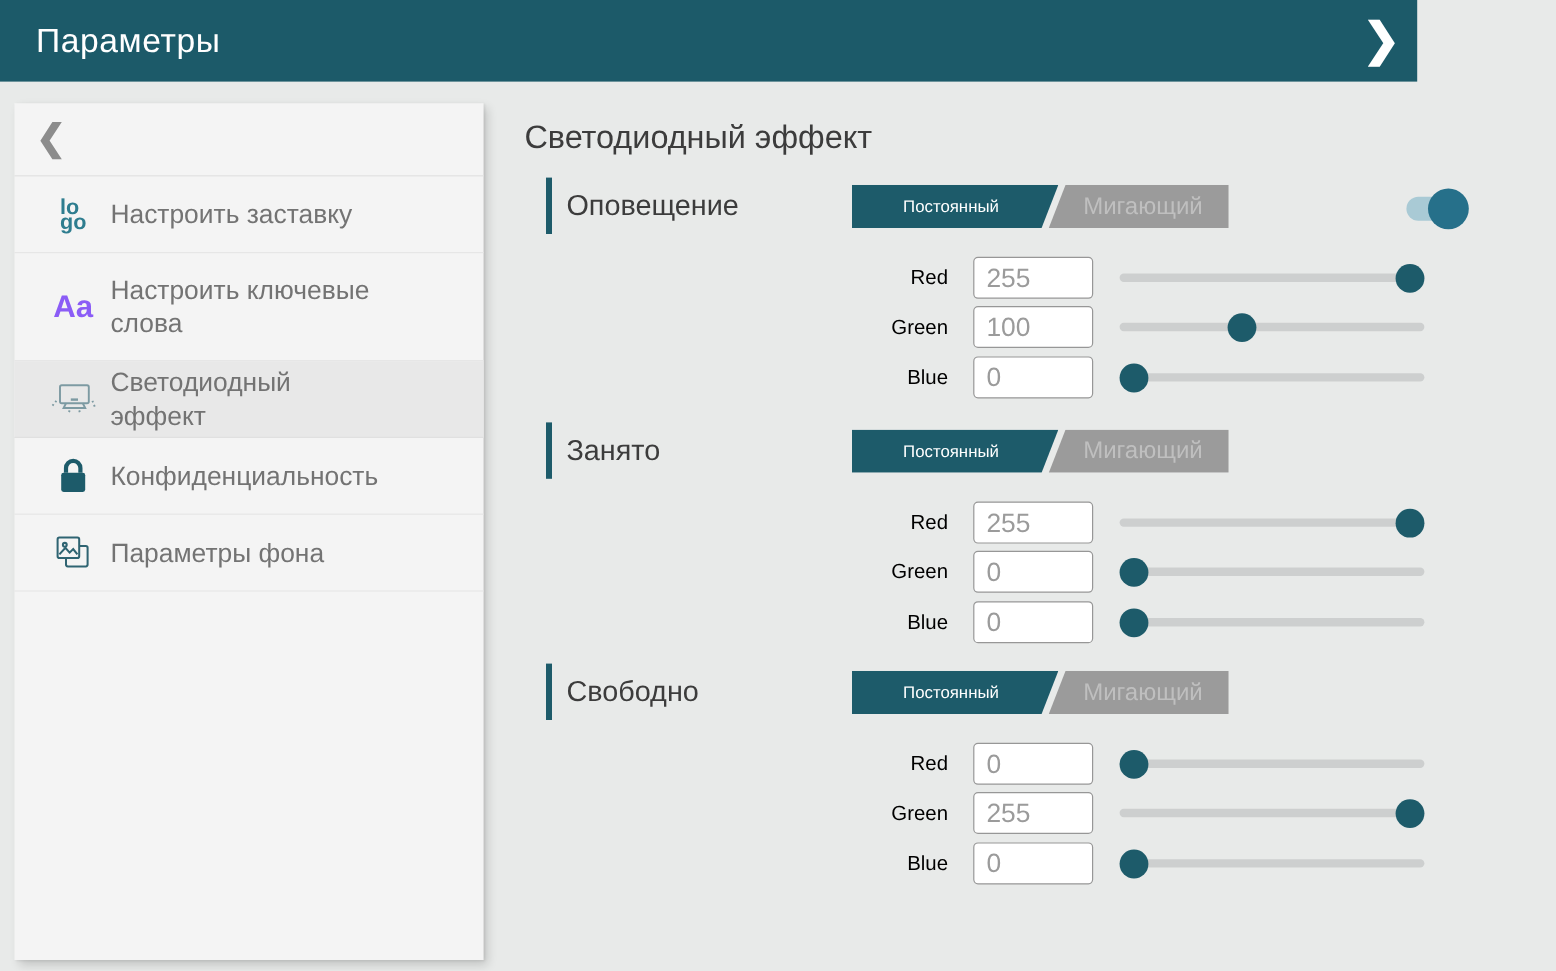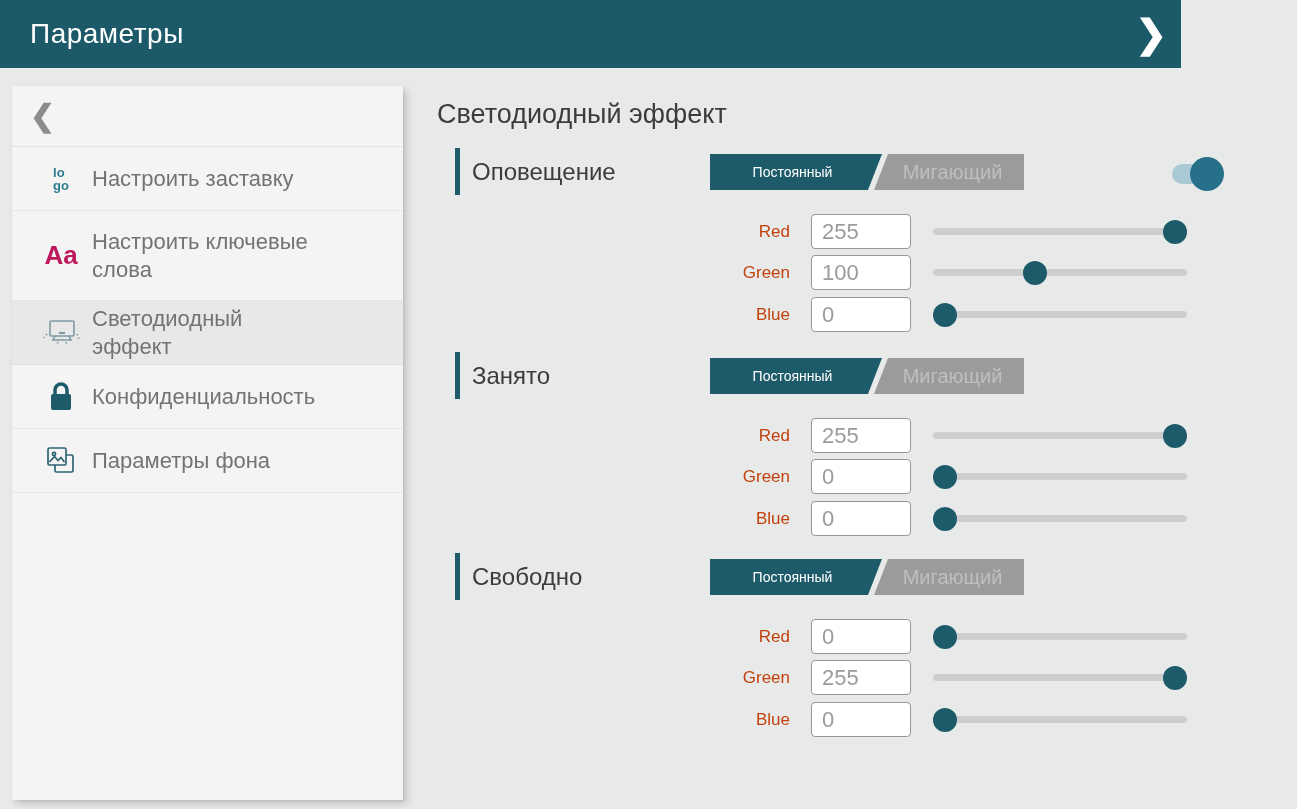--- a/index.html
+++ b/index.html
@@ -19,23 +19,23 @@
              background:#f4f4f4; box-shadow:4px 4px 8px rgba(0,0,0,.16), 1px 1px 2px rgba(0,0,0,.08); }
   .back-row { height:61px; display:flex; align-items:center; border-bottom:1px solid #e2e2e2; }
   .back-chevron { margin-left:18px; font-size:30px; font-weight:bold; color:#8c8c8c;
                   background:none; border:none; cursor:pointer; line-height:1; }
   .side-item { display:flex; align-items:center; padding:0 18px 0 26px;
                border-bottom:1px solid #e6e6e6; cursor:pointer; min-height:64px; }
   .side-item.tall { min-height:90px; }
   .side-item.selected { background:#e8e8e8; border-bottom:1px solid #e0e0e0; }
   .side-icon { width:46px; flex:0 0 46px; display:flex; align-items:center; justify-content:center; }
   .side-label { font-size:22px; color:#737373; margin-left:8px; line-height:28px; max-width:235px; }
-  .icon-logo { font-size:13px; font-weight:bold; color:#2e7d8f; line-height:13px;
+  .icon-logo { font-size:18px; font-weight:bold; color:#2e7d8f; line-height:13px;
                white-space:pre-line; text-align:left; }
-  .icon-aa { font-size:26px; font-weight:bold; color:#be185d; }
+  .icon-aa { font-size:26px; font-weight:bold; color:#8b5cf6; }
 
   
   .main-title { position:absolute; left:437px; top:99px; font-size:27px; color:#3c3c3c; }
 
   .section { position:absolute; left:437px; width:813px; }
   .sec-bar { position:absolute; left:18px; top:0; width:5px; height:47px; background:#1d5b6a; }
   .sec-label { position:absolute; left:35px; top:0; height:47px; line-height:47px;
                font-size:24px; color:#3c3c3c; }
 
   .segmented { position:absolute; left:273px; top:6px; width:314px; height:36px; }
@@ -47,21 +47,21 @@
   .seg-off span { position:absolute; left:171px; width:143px; text-align:center; line-height:36px;
                   font-size:20px; color:#bfbfbf; }
 
   .toggle { position:absolute; left:735px; top:16px; width:50px; height:20px;
             background:#a9cad5; border-radius:10px; cursor:pointer; }
   .toggle .knob { position:absolute; left:18px; top:-7px; width:34px; height:34px;
                   border-radius:50%; background:#26708a; }
 
   .rgb-row { position:absolute; height:35px; }
   .rgb-label { position:absolute; left:0; width:353px; text-align:right; line-height:35px;
-               font-size:17px; color:#c2410c; }
+               font-size:17px; color:#000000; }
   .rgb-input { position:absolute; left:374px; top:0; width:100px; height:35px;
                border:1px solid #979797; border-radius:4px; background:#ffffff;
                font-family:"Liberation Sans", sans-serif;
                font-size:22px; color:#9b9b9b; padding-left:10px; }
   .slider { position:absolute; left:496px; top:0; width:254px; height:35px; cursor:pointer; }
   .slider .track { position:absolute; left:0; right:0; top:14px; height:7px;
                    background:#cdcfcf; border-radius:3.5px; }
   .slider .thumb { position:absolute; top:6px; width:24px; height:24px; border-radius:50%;
                    background:#1d5b6a; }
 

